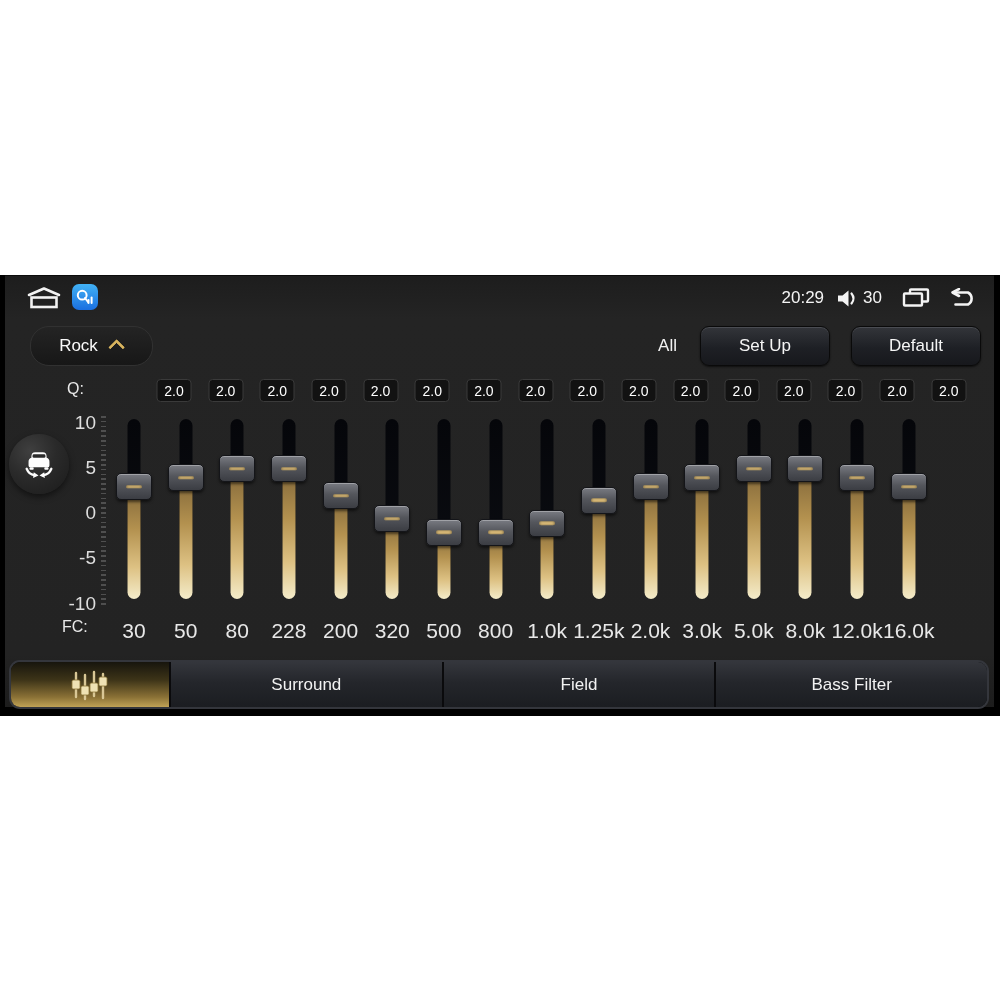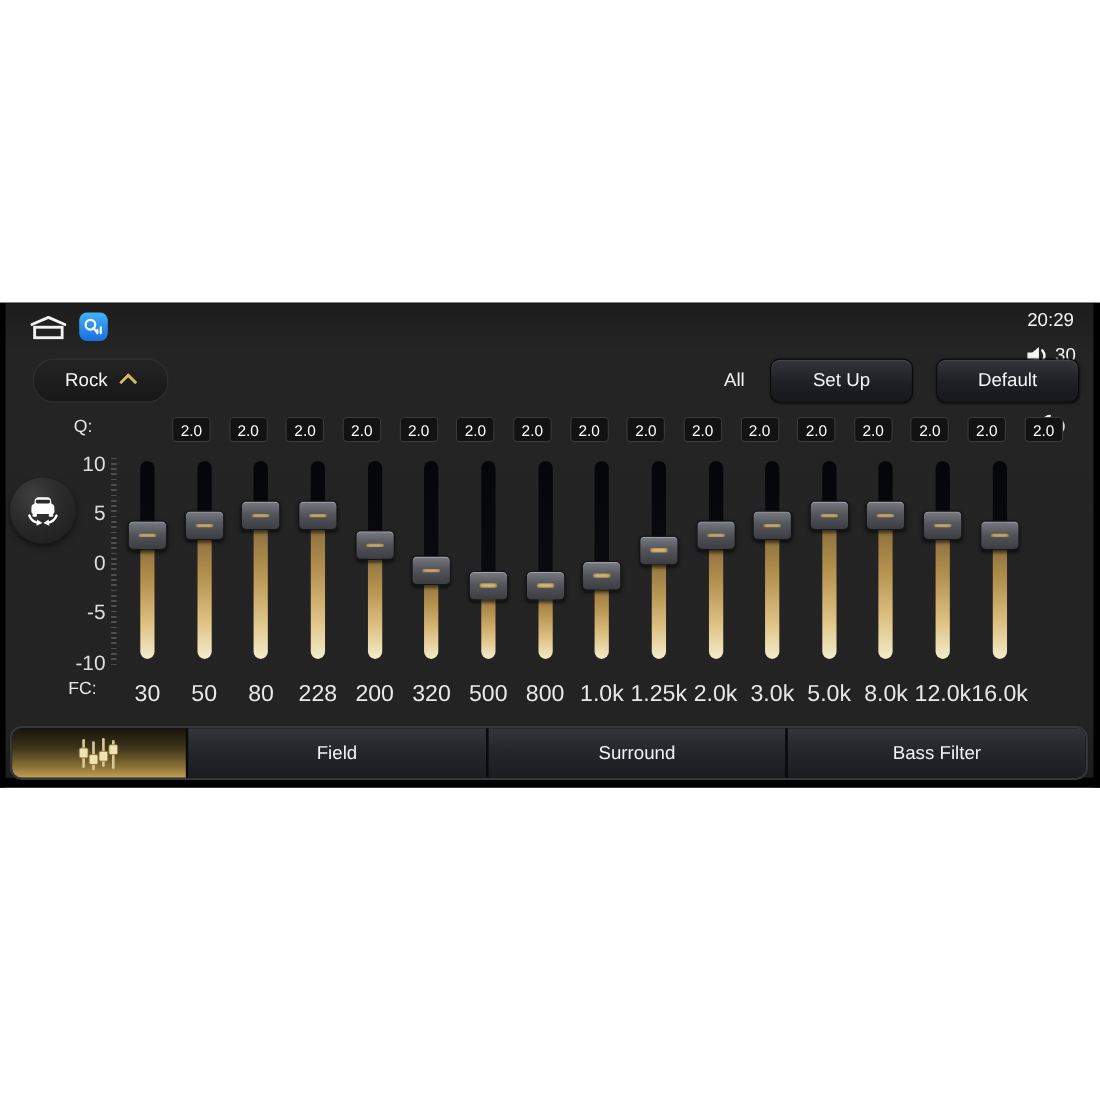--- a/index.html
+++ b/index.html
@@ -5,21 +5,21 @@
   html,body{margin:0;padding:0;width:1000px;height:1000px;background:#ffffff;overflow:hidden;
     font-family:"Liberation Sans",sans-serif;-webkit-font-smoothing:antialiased;}
   .screen{position:absolute;top:275px;left:0;width:1000px;height:441px;
     background:linear-gradient(180deg,#1d1d1d 0%,#242424 10%,#232323 86%,#1b1b1b 100%);
     box-shadow:inset 5px 0 0 #000, inset -6px 0 0 #000, inset 0 -9px 0 #000, inset 0 1px 0 #0c0c0c;}
   
   .statusbar{position:absolute;top:6px;left:0;width:1000px;height:34px;}
   .home-btn{position:absolute;left:24px;top:4px;width:40px;height:26px;cursor:pointer;}
   .app-btn{position:absolute;left:72px;top:3px;width:26px;height:26px;border-radius:7px;
     background:linear-gradient(180deg,#41b2f5 0%,#1a6fe0 100%);display:flex;align-items:center;justify-content:center;}
-  .sb-right{position:absolute;right:22px;top:0;height:34px;display:flex;align-items:center;gap:12px;color:#f4f4f4;font-size:17px;flex-direction:column;}
+  .sb-right{position:absolute;right:22px;top:0;height:34px;display:flex;align-items:center;gap:12px;color:#f4f4f4;font-size:17px;}
   .sb-right .grp{display:flex;align-items:center;gap:5px;}
   
   .preset-pill{position:absolute;left:30px;top:51px;width:121px;height:38px;border-radius:19px;
     background:linear-gradient(180deg,#242424,#171717);border:1px solid #313131;
     display:flex;align-items:center;justify-content:center;gap:14px;color:#fafafa;font-size:17px;cursor:pointer;}
   .chev-up{width:9px;height:9px;border-left:3px solid #d8b45e;border-top:3px solid #d8b45e;
     transform:rotate(45deg) translateY(2px);border-radius:1px;}
   .hdr-right{position:absolute;right:19px;top:51px;display:flex;align-items:center;gap:21px;}
   .all-lbl{color:#f2f2f2;font-size:17px;padding-right:2px;}
   .hdr-btn{height:38px;min-width:96px;padding:0 16px;border-radius:9px;color:#f5f5f5;font-size:17px;
@@ -330,24 +330,24 @@
           <rect x="14" y="17" width="8" height="9" rx="1.6"></rect>
           <rect x="23" y="14" width="8" height="9" rx="1.6"></rect>
           <rect x="32" y="8" width="8" height="9" rx="1.6"></rect>
         </g>
       </svg>
     </span>
     <span class="tab-label"></span>
   </div>
       <div class="tab">
 
+    <span class="tab-label">Surround</span>
+  </div>
+      <div class="tab">
+
     <span class="tab-label">Field</span>
   </div>
       <div class="tab">
 
-    <span class="tab-label">Surround</span>
-  </div>
-      <div class="tab">
-
     <span class="tab-label">Bass Filter</span>
   </div>
     </div>
 </div>
 
 </body></html>

